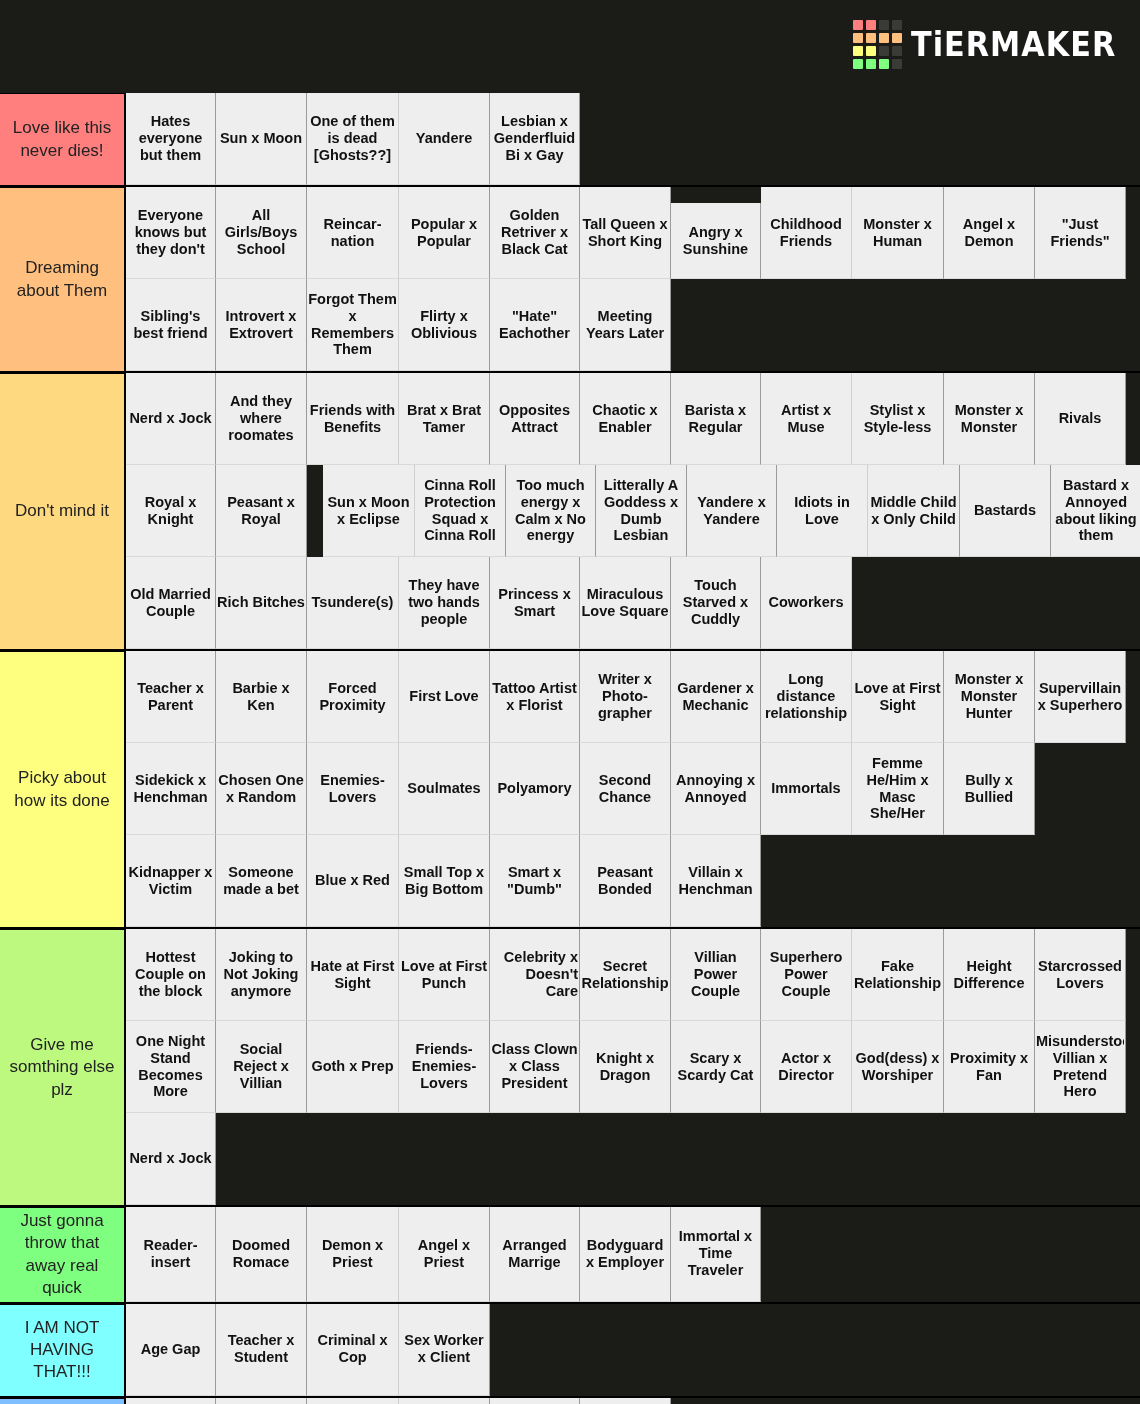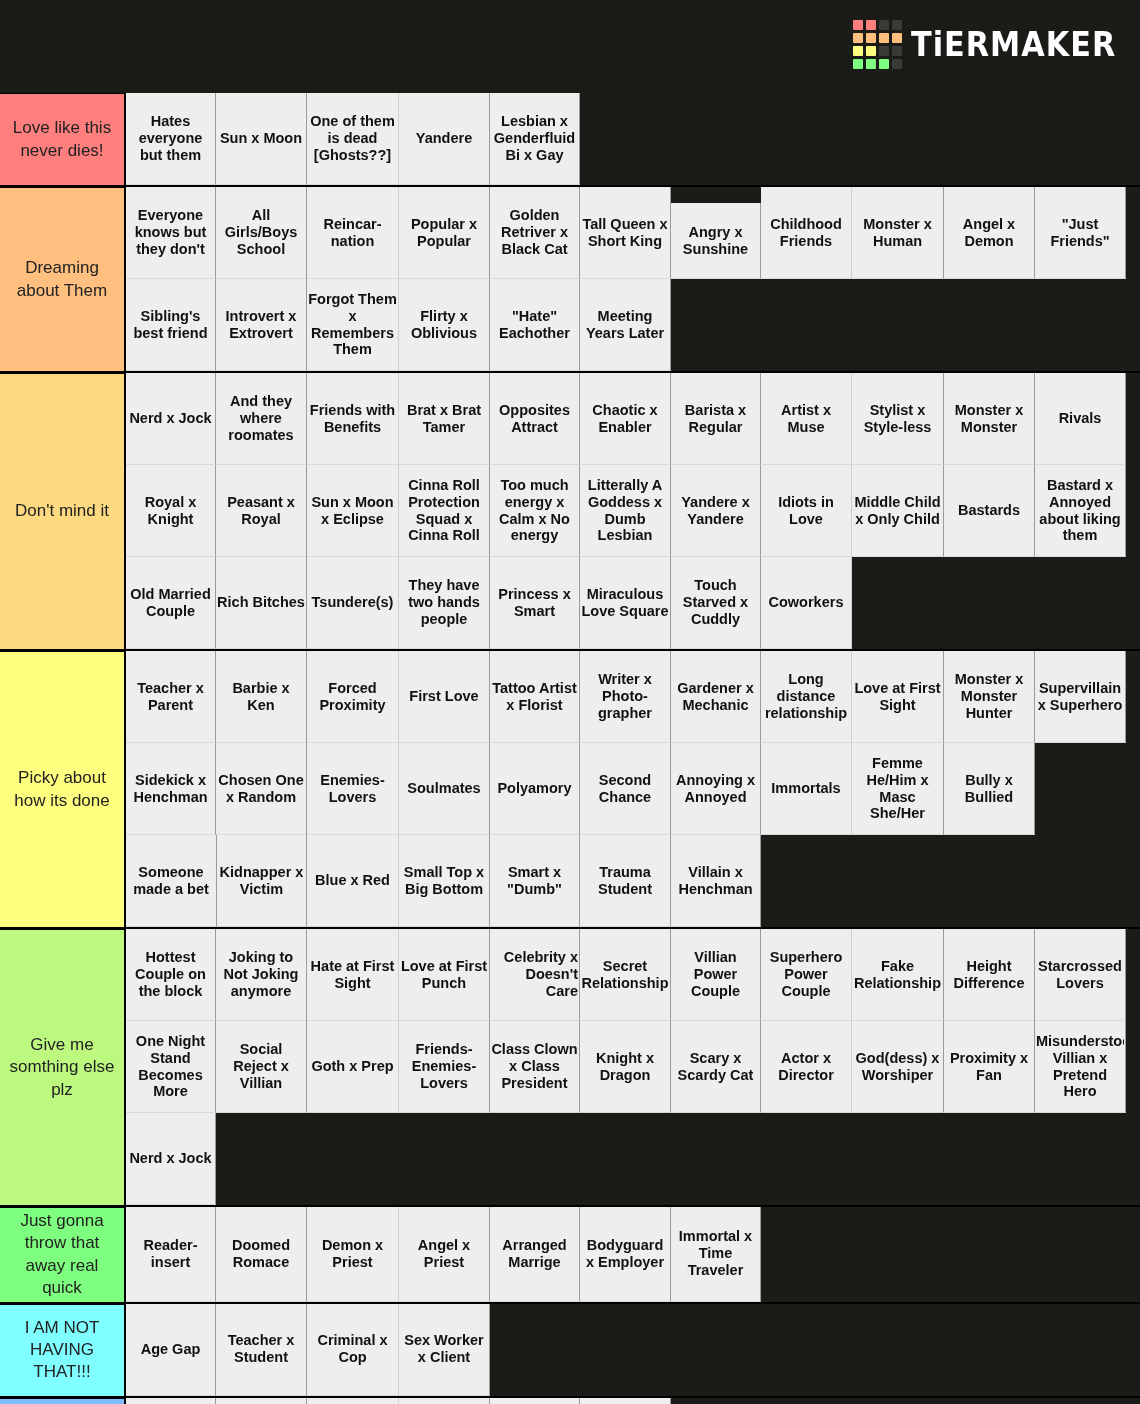--- a/index.html
+++ b/index.html
@@ -265,21 +265,21 @@
               <span class="txt">Rivals</span>
             </div>
           </div>
           <div class="tier-line" style="height: 92px;">
             <div class="cell" style="flex: 0 0 90px; max-width: 90px;">
               <span class="txt">Royal x Knight</span>
             </div>
             <div class="cell" style="flex: 0 0 91px; max-width: 91px;">
               <span class="txt">Peasant x Royal</span>
             </div>
-            <div class="cell nb" style="flex: 0 0 92px; max-width: 92px;">
+            <div class="cell nb" style="flex: 0 0 92px; max-width: 92px; margin-left: 16px;">
               <span class="txt">Sun x Moon x Eclipse</span>
             </div>
             <div class="cell" style="flex: 0 0 91px; max-width: 91px;">
               <span class="txt">Cinna Roll Protection Squad x Cinna Roll</span>
             </div>
             <div class="cell" style="flex: 0 0 90px; max-width: 90px;">
               <span class="txt">Too much energy x Calm x No energy</span>
             </div>
             <div class="cell" style="flex: 0 0 91px; max-width: 91px;">
               <span class="txt">Litterally A Goddess x Dumb Lesbian</span>
@@ -393,37 +393,37 @@
               <span class="txt">Immortals</span>
             </div>
             <div class="cell" style="flex: 0 0 92px; max-width: 92px;">
               <span class="txt">Femme He/Him x Masc She/Her</span>
             </div>
             <div class="cell" style="flex: 0 0 91px; max-width: 91px; text-align: center;">
               <span class="txt">Bully x Bullied</span>
             </div>
           </div>
           <div class="tier-line" style="height: 92px;">
+            <div class="cell" style="flex: 0 0 90px; max-width: 90px;">
+              <span class="txt">Kidnapper x Victim</span>
+            </div>
             <div class="cell" style="flex: 0 0 91px; max-width: 91px;">
               <span class="txt">Someone made a bet</span>
             </div>
-            <div class="cell" style="flex: 0 0 90px; max-width: 90px;">
-              <span class="txt">Kidnapper x Victim</span>
-            </div>
             <div class="cell nb" style="flex: 0 0 92px; max-width: 92px;">
               <span class="txt">Blue x Red</span>
             </div>
             <div class="cell" style="flex: 0 0 91px; max-width: 91px;">
               <span class="txt">Small Top x Big Bottom</span>
             </div>
             <div class="cell" style="flex: 0 0 90px; max-width: 90px;">
               <span class="txt">Smart x "Dumb"</span>
             </div>
             <div class="cell" style="flex: 0 0 91px; max-width: 91px;">
-              <span class="txt">Trauma Student</span>
+              <span class="txt">Peasant Bonded</span>
             </div>
             <div class="cell" style="flex: 0 0 90px; max-width: 90px;">
               <span class="txt">Villain x Henchman</span>
             </div>
             <div class="spacer"></div>
           </div>
         </div>
       </div>
       <div class="tier">
         <div class="tier-label" style="background: rgb(189, 249, 127);">Give me somthing else plz</div>

